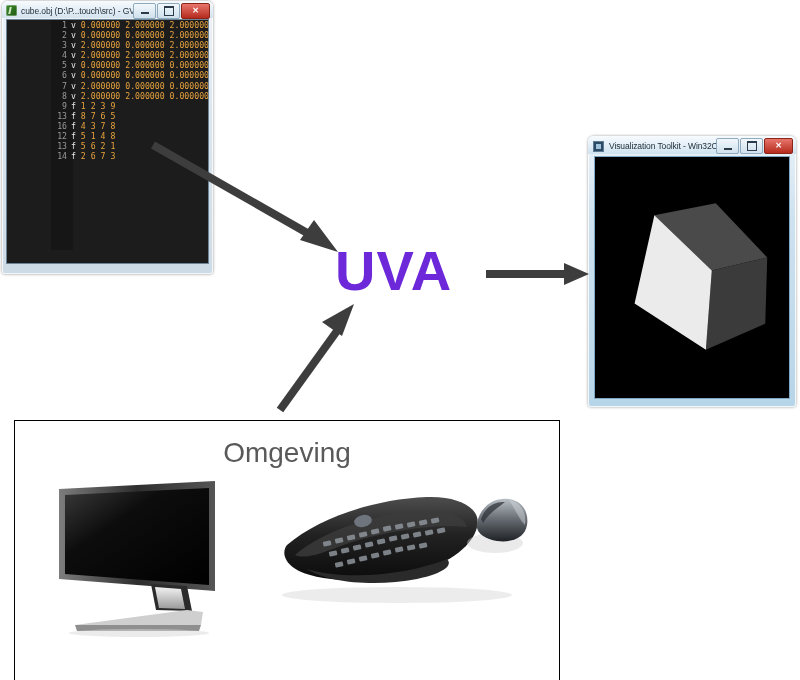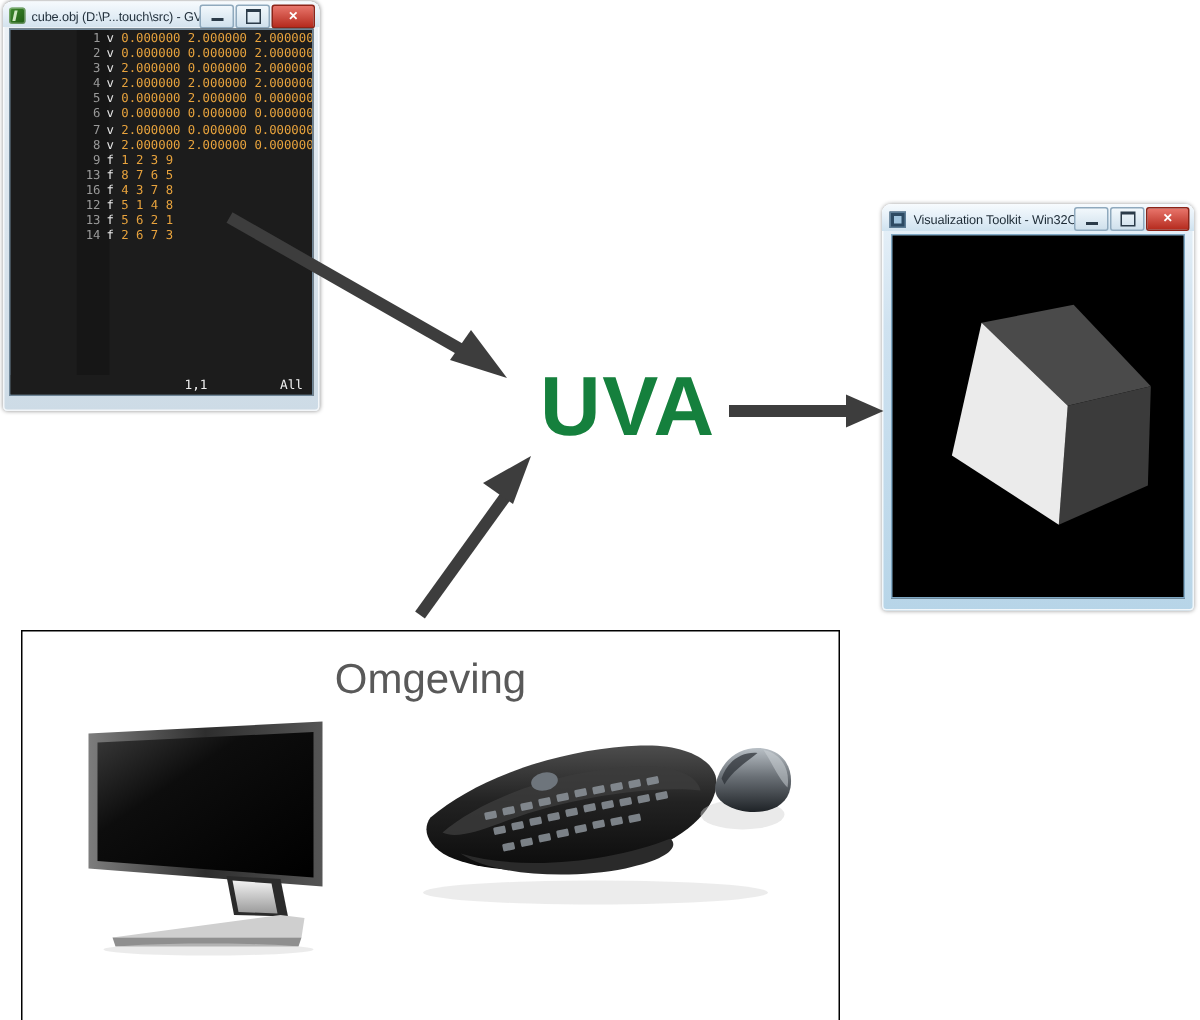--- a/index.html
+++ b/index.html
@@ -115,22 +115,22 @@
   }
   #vtk-canvas{
     position:absolute;left:6px;top:20px;right:6px;bottom:8px;
     background:#000000;overflow:hidden;
     border:1px solid #7fa8c4;box-sizing:border-box;
   }
   #vtk-cube{position:absolute;left:0;top:0;width:100%;height:100%;}
 
   
   #uva-label{
-    left:360px;top:243px;
-    font-size:56px;font-weight:bold;color:#15803d;
+    left:335px;top:243px;
+    font-size:56px;font-weight:bold;color:#6d28d9;
     letter-spacing:1px;line-height:1;
     font-family:"Liberation Sans", sans-serif;
   }
 
   
   .arrow-svg{position:absolute;pointer-events:none;}
   #arrow-top{left:148px;top:140px;width:200px;height:120px;}
   #arrow-right{left:484px;top:258px;width:110px;height:32px;}
   #arrow-bottom{left:272px;top:302px;width:90px;height:112px;}
 
@@ -186,24 +186,20 @@
           <div class="tilde">~</div>
           <div class="tilde">~</div>
           <div class="tilde">~</div>
           <div class="tilde">~</div>
           <div class="tilde">~</div>
           <div class="tilde">~</div>
           <div class="tilde">~</div>
           <div class="tilde">~</div>
           <div class="tilde">~</div>
         </div>
-    </div>
-    <div id="gvim-status">
-      <span id="gvim-status-pos">1,1</span>
-      <span id="gvim-status-scroll">All</span>
     </div>
   </div>
 </div>
 
 <div class="abs" id="vtk-window">
 
   <div id="vtk-titlebar">
     <div id="vtk-icon"></div>
     <div id="vtk-title-text">Visualization Toolkit - Win32Open...</div>
     <div class="win-btns">

